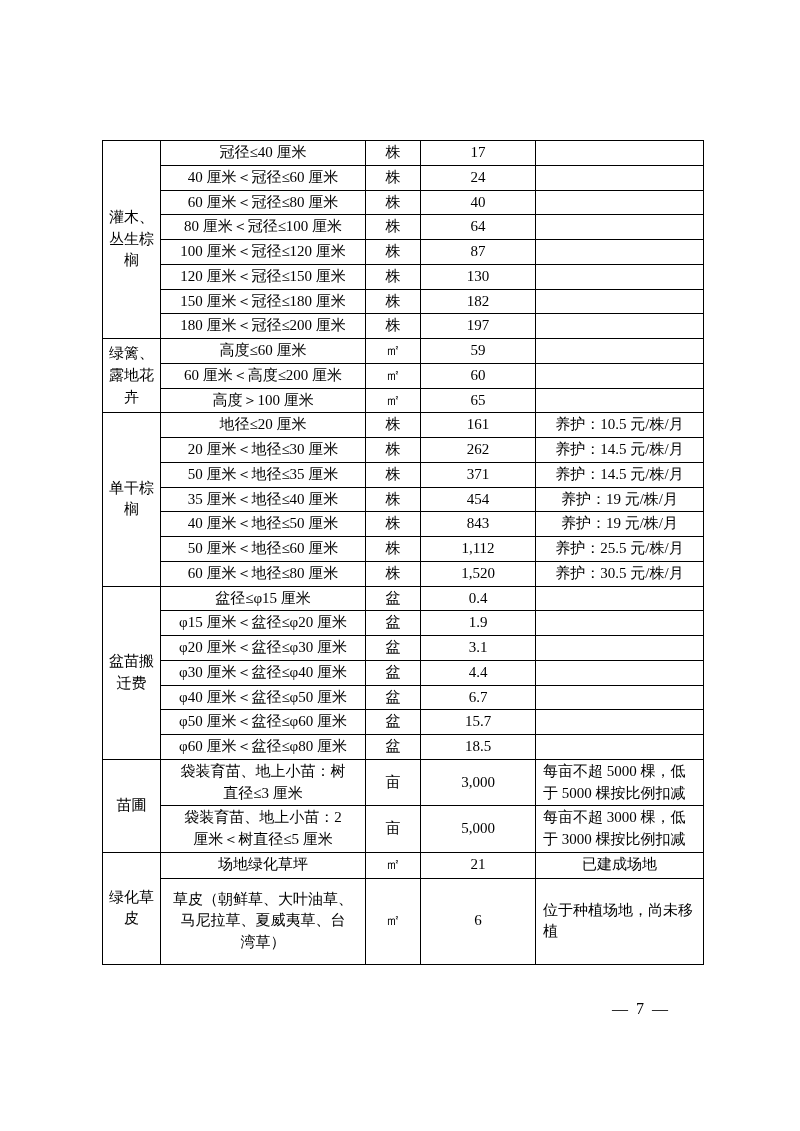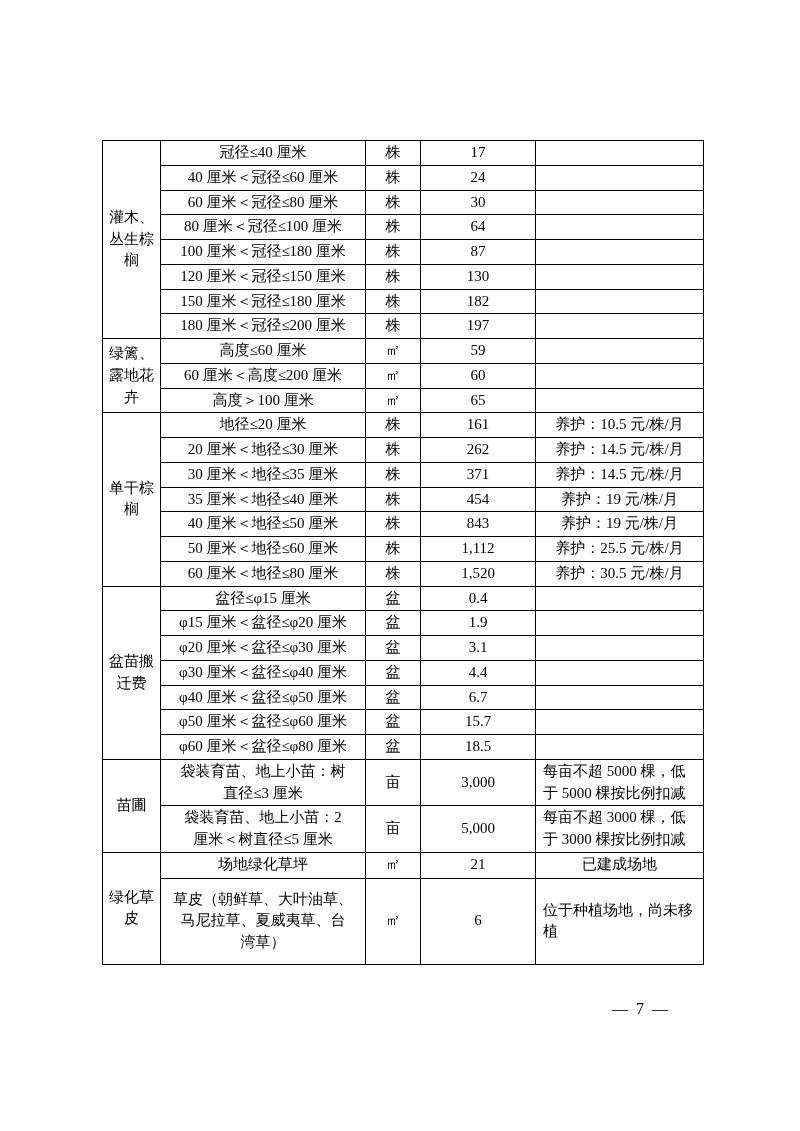--- a/index.html
+++ b/index.html
@@ -72,31 +72,31 @@
         </tr>
         <tr class="sec-0 row-1">
           <td class="spec">40 厘米＜冠径≤60 厘米</td>
           <td class="unit">株</td>
           <td class="value">24</td>
           <td class="note"></td>
         </tr>
         <tr class="sec-0 row-2">
           <td class="spec">60 厘米＜冠径≤80 厘米</td>
           <td class="unit">株</td>
-          <td class="value">30</td>
+          <td class="value">40</td>
           <td class="note"></td>
         </tr>
         <tr class="sec-0 row-3">
           <td class="spec">80 厘米＜冠径≤100 厘米</td>
           <td class="unit">株</td>
           <td class="value">64</td>
           <td class="note"></td>
         </tr>
         <tr class="sec-0 row-4">
-          <td class="spec">100 厘米＜冠径≤180 厘米</td>
+          <td class="spec">100 厘米＜冠径≤120 厘米</td>
           <td class="unit">株</td>
           <td class="value">87</td>
           <td class="note"></td>
         </tr>
         <tr class="sec-0 row-5">
           <td class="spec">120 厘米＜冠径≤150 厘米</td>
           <td class="unit">株</td>
           <td class="value">130</td>
           <td class="note"></td>
         </tr>
@@ -141,21 +141,21 @@
           <td class="value">161</td>
           <td class="note">养护：10.5 元/株/月</td>
         </tr>
         <tr class="sec-2 row-1">
           <td class="spec">20 厘米＜地径≤30 厘米</td>
           <td class="unit">株</td>
           <td class="value">262</td>
           <td class="note">养护：14.5 元/株/月</td>
         </tr>
         <tr class="sec-2 row-2">
-          <td class="spec">30 厘米＜地径≤35 厘米</td>
+          <td class="spec">50 厘米＜地径≤35 厘米</td>
           <td class="unit">株</td>
           <td class="value">371</td>
           <td class="note">养护：14.5 元/株/月</td>
         </tr>
         <tr class="sec-2 row-3">
           <td class="spec">35 厘米＜地径≤40 厘米</td>
           <td class="unit">株</td>
           <td class="value">454</td>
           <td class="note">养护：19 元/株/月</td>
         </tr>

